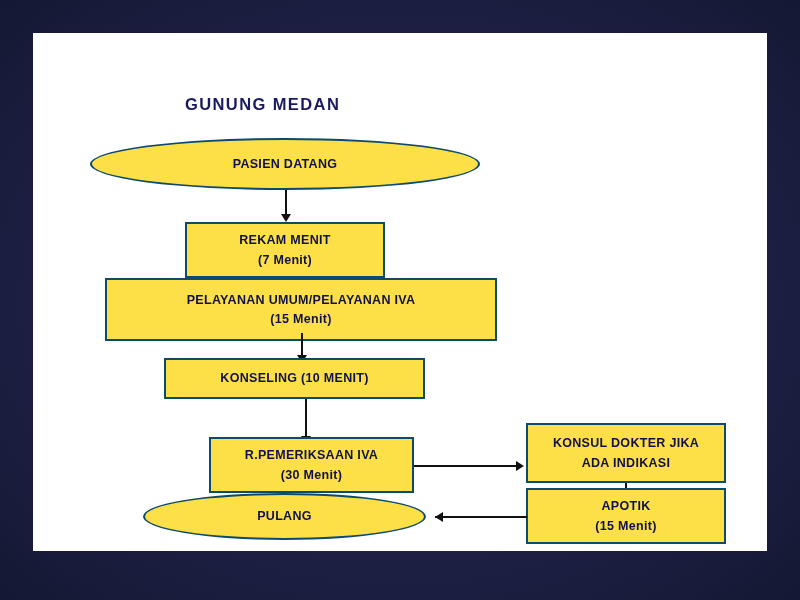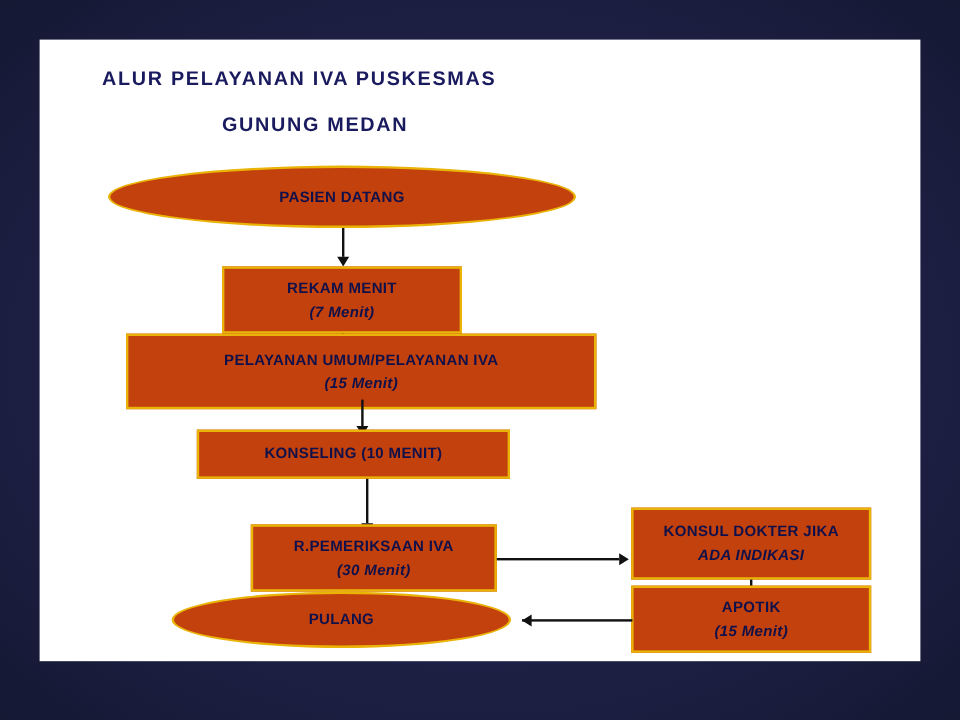--- a/index.html
+++ b/index.html
@@ -37,37 +37,37 @@
     font-size: 16.5px;
     white-space: nowrap;
   }
   #title1 { left: 52px; top: 24px; }
   #title2 { left: 152px; top: 62px; }
 
   
   .node {
     position: absolute;
     box-sizing: border-box;
-    border: 2px solid #eab308;
+    border: 2px solid #0c4a6e;
     color: #10104a;
     font-weight: bold;
     font-size: 12.5px;
     letter-spacing: 0.3px;
     display: flex;
     flex-direction: column;
     align-items: center;
     justify-content: center;
     text-align: left;
-    background: #c2410c;
+    background: #fde047;
     line-height: 1.45;
   }
   .node.oval {
     border-radius: 50%;
   }
-  .node .l2 { margin-top: 1px; font-style: italic; }
+  .node .l2 { margin-top: 1px; }
 
   
   .arrow-v, .arrow-h {
     position: absolute;
   }
   .arrow-v .shaft {
     position: absolute;
     left: 0; top: 0;
     width: 2px;
     background: #111111;
@@ -103,21 +103,20 @@
     border-bottom: 5px solid transparent;
     border-right: 8px solid #111111;
   }
 </style>
 </head>
 <body>
 
 <div id="slide-frame">
   <div id="slide-canvas">
 
-    <div class="title-line" id="title1">ALUR PELAYANAN IVA PUSKESMAS</div>
     <div class="title-line" id="title2">GUNUNG MEDAN</div>
 
     <div class="node oval" style="left:57px; top:105px; width:390px; height:52px;">
       <span class="l1">PASIEN DATANG</span>
     </div>
 
     <div class="arrow-v" style="left:252px; top:157px; width:2px; height:32px;">
       <div class="shaft" style="height:24px;"></div>
       <div class="head" style="top:24px;"></div>
     </div>

